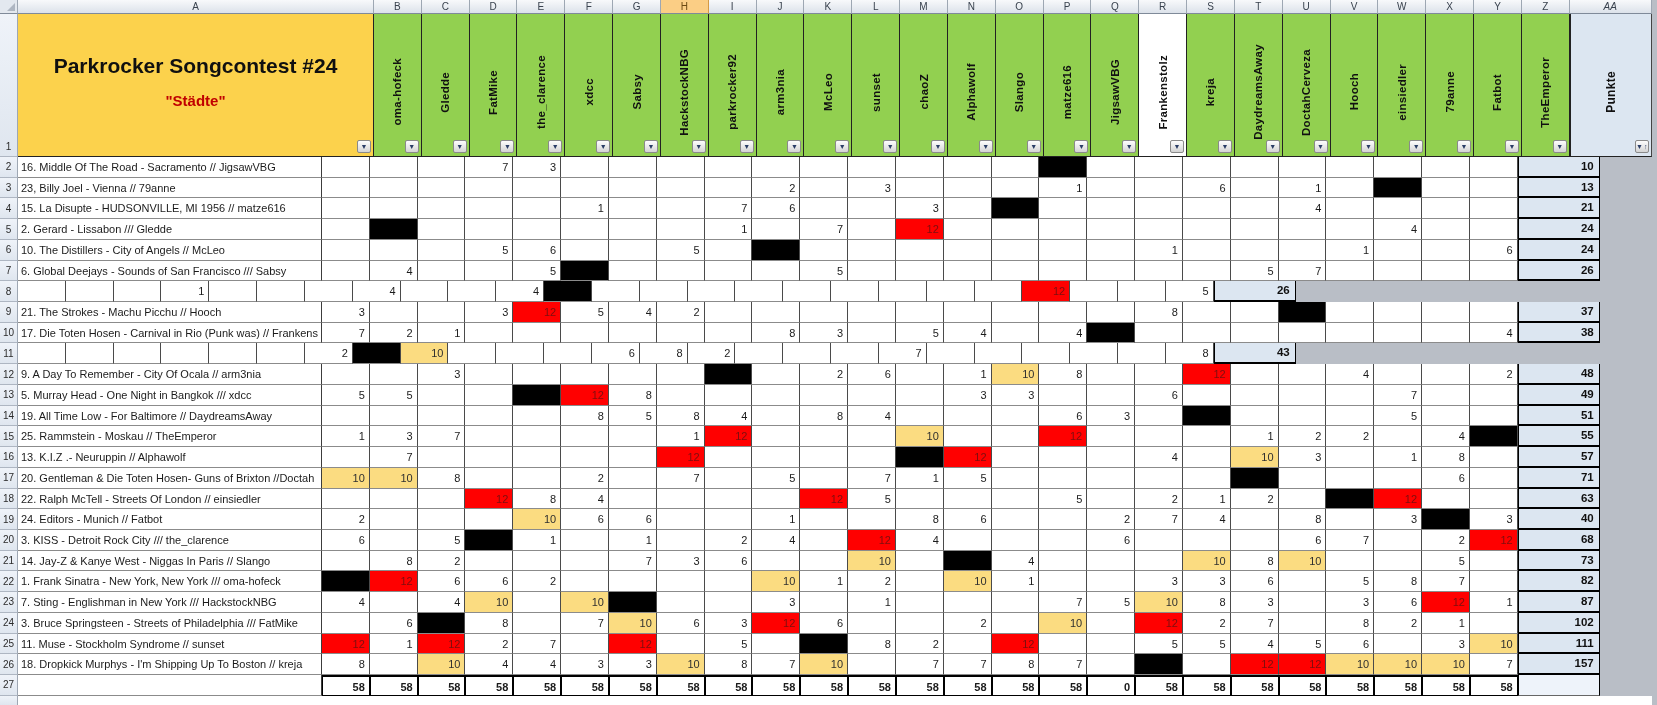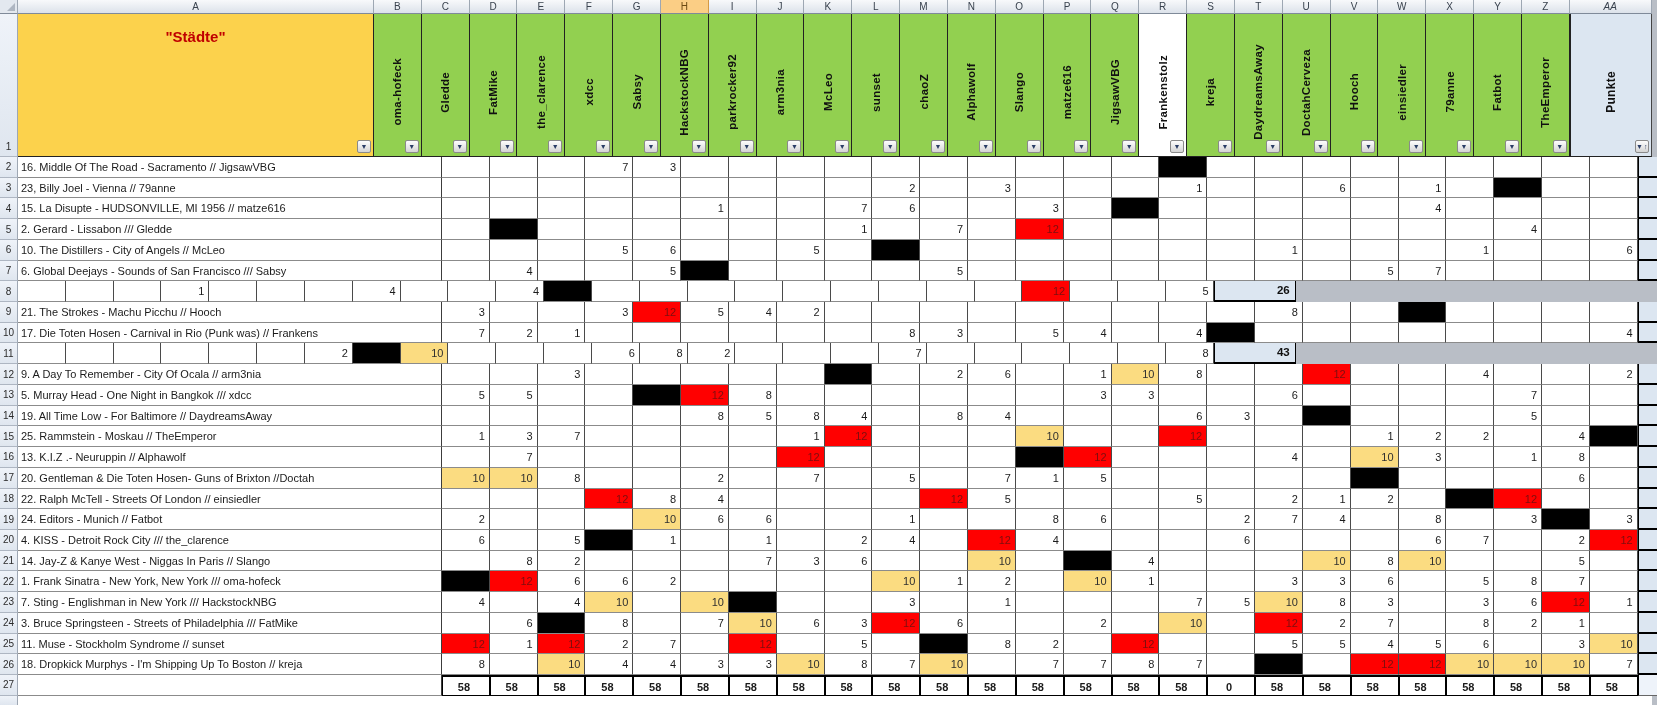--- a/index.html
+++ b/index.html
@@ -38,31 +38,31 @@
          border-left:1px solid #222;display:flex;align-items:center;justify-content:center;}
   .pahdr .vname{font-size:12px;}
   .fbtn{position:absolute;right:2px;bottom:3px;width:14px;height:13px;
         background:linear-gradient(#fdfdfd,#d4d4d4);border:1px solid #8a8a8a;border-radius:2px;
         font-size:7px;color:#2a3d66;display:flex;align-items:center;justify-content:center;
         cursor:pointer;}
   .fbtn .up{font-size:7px;margin-left:1px;color:#2a3d66;}
 
   
   .drow{height:20.73px;}
-  .acell{width:424px;background:#fff;border-right:1px solid #3c3c3c;border-bottom:1px solid #8b8b8b;
+  .acell{width:304px;background:#fff;border-right:1px solid #3c3c3c;border-bottom:1px solid #8b8b8b;
          font-size:11px;color:#1b1b1b;white-space:nowrap;padding:4px 2px 0 3px;}
   .vcell{width:47.84px;background:#fff;border-right:1px solid #4a4a4a;border-bottom:1px solid #8b8b8b;
          font-size:11px;color:#1b1b1b;text-align:right;padding:4px 4px 0 0;}
   .vcell.blk{background:#000;}
   .vcell.v12{background:#ff0000;color:#7e0e0e;}
   .vcell.v10{background:#fbdc81;color:#2f2f2f;}
   .pcell{width:82px;background:#dce6f1;border-left:1px solid #000;border-right:1px solid #000;
          border-bottom:2px solid #000;font-size:11.5px;font-weight:bold;color:#101010;
          text-align:right;padding:3px 5px 0 0;}
-  .trow .vcell{border:1px solid #000;border-top:2px solid #000;font-weight:600;text-align:center;}
+  .trow .vcell{border:1px solid #000;border-top:2px solid #000;font-weight:600;}
   .trow .acell{border-bottom:1px solid #8b8b8b;}
   .trow .pcell{background:#eef3fa;border-bottom:1px solid #666;}
 
   .strip{height:9px;}
   .strip .shdr{width:18px;background:linear-gradient(#eff3f9,#dfe6ef);border-right:1px solid #9ea7b3;}
   .strip .sbody{width:1634px;background:#fff;}
 </style>
 </head>
 <body>
 
@@ -95,20 +95,21 @@
       <div class="cell lcell" style="width: 47.84px;">V</div>
       <div class="cell lcell" style="width: 47.84px;">W</div>
       <div class="cell lcell" style="width: 47.84px;">X</div>
       <div class="cell lcell" style="width: 47.84px;">Y</div>
       <div class="cell lcell" style="width: 47.84px;">Z</div>
       <div class="cell lcell" style="width: 82px; font-style: italic;">AA</div>
     </div>
     <div class="frow hrow">
       <div class="cell rowhdr r1">1</div>
       <div class="cell a1">
+        <div class="t1">Parkrocker Songcontest #24</div>
         <div class="t2">"Städte"</div>
         <div class="fbtn">
           <div class="g">▼</div>
         </div>
       </div>
       <div class="cell vhdr">
         <div class="vname">oma-hofeck</div>
         <div class="fbtn">
           <div class="g">▼</div>
         </div>
@@ -798,21 +799,21 @@
       <div class="cell vcell"></div>
       <div class="cell vcell">8</div>
       <div class="cell vcell"></div>
       <div class="cell vcell">3</div>
       <div class="cell vcell blk"></div>
       <div class="cell vcell">3</div>
       <div class="cell pcell">40</div>
     </div>
     <div class="frow drow">
       <div class="cell rowhdr">20</div>
-      <div class="cell acell">4. KISS - Detroit Rock City /// the_clarence</div>
+      <div class="cell acell">3. KISS - Detroit Rock City /// the_clarence</div>
       <div class="cell vcell">6</div>
       <div class="cell vcell"></div>
       <div class="cell vcell">5</div>
       <div class="cell vcell blk"></div>
       <div class="cell vcell">1</div>
       <div class="cell vcell"></div>
       <div class="cell vcell">1</div>
       <div class="cell vcell"></div>
       <div class="cell vcell">2</div>
       <div class="cell vcell">4</div>

